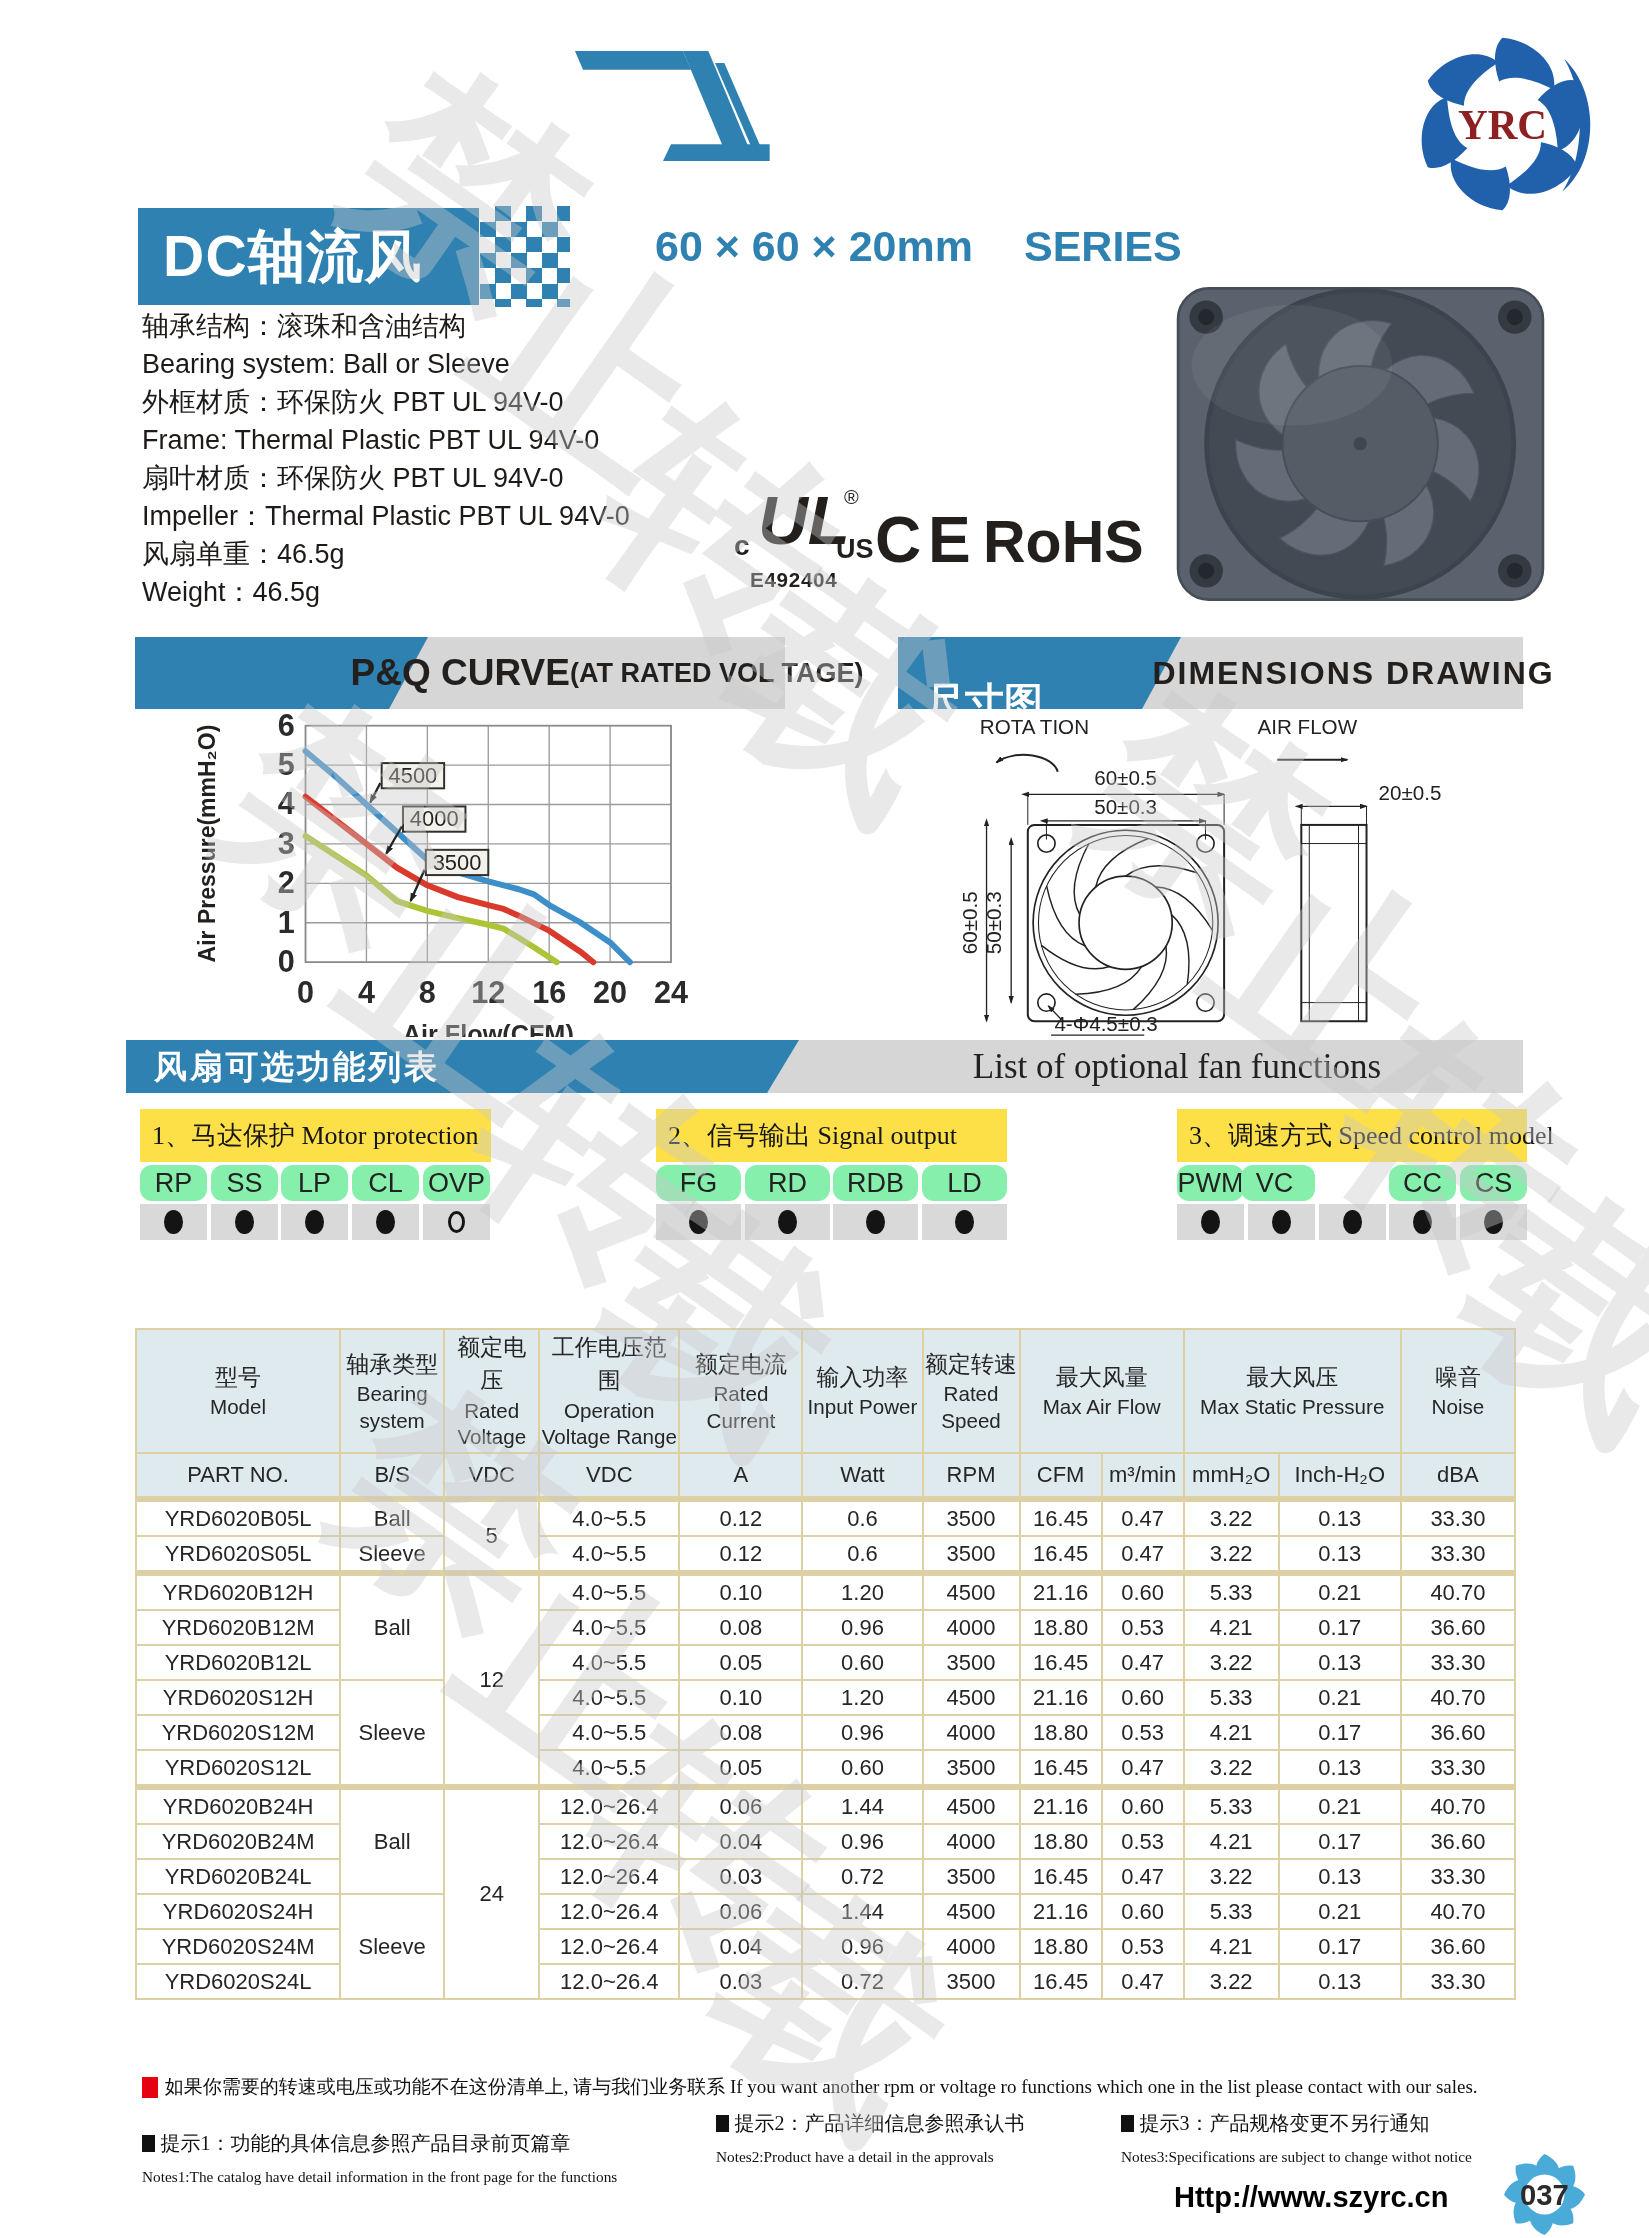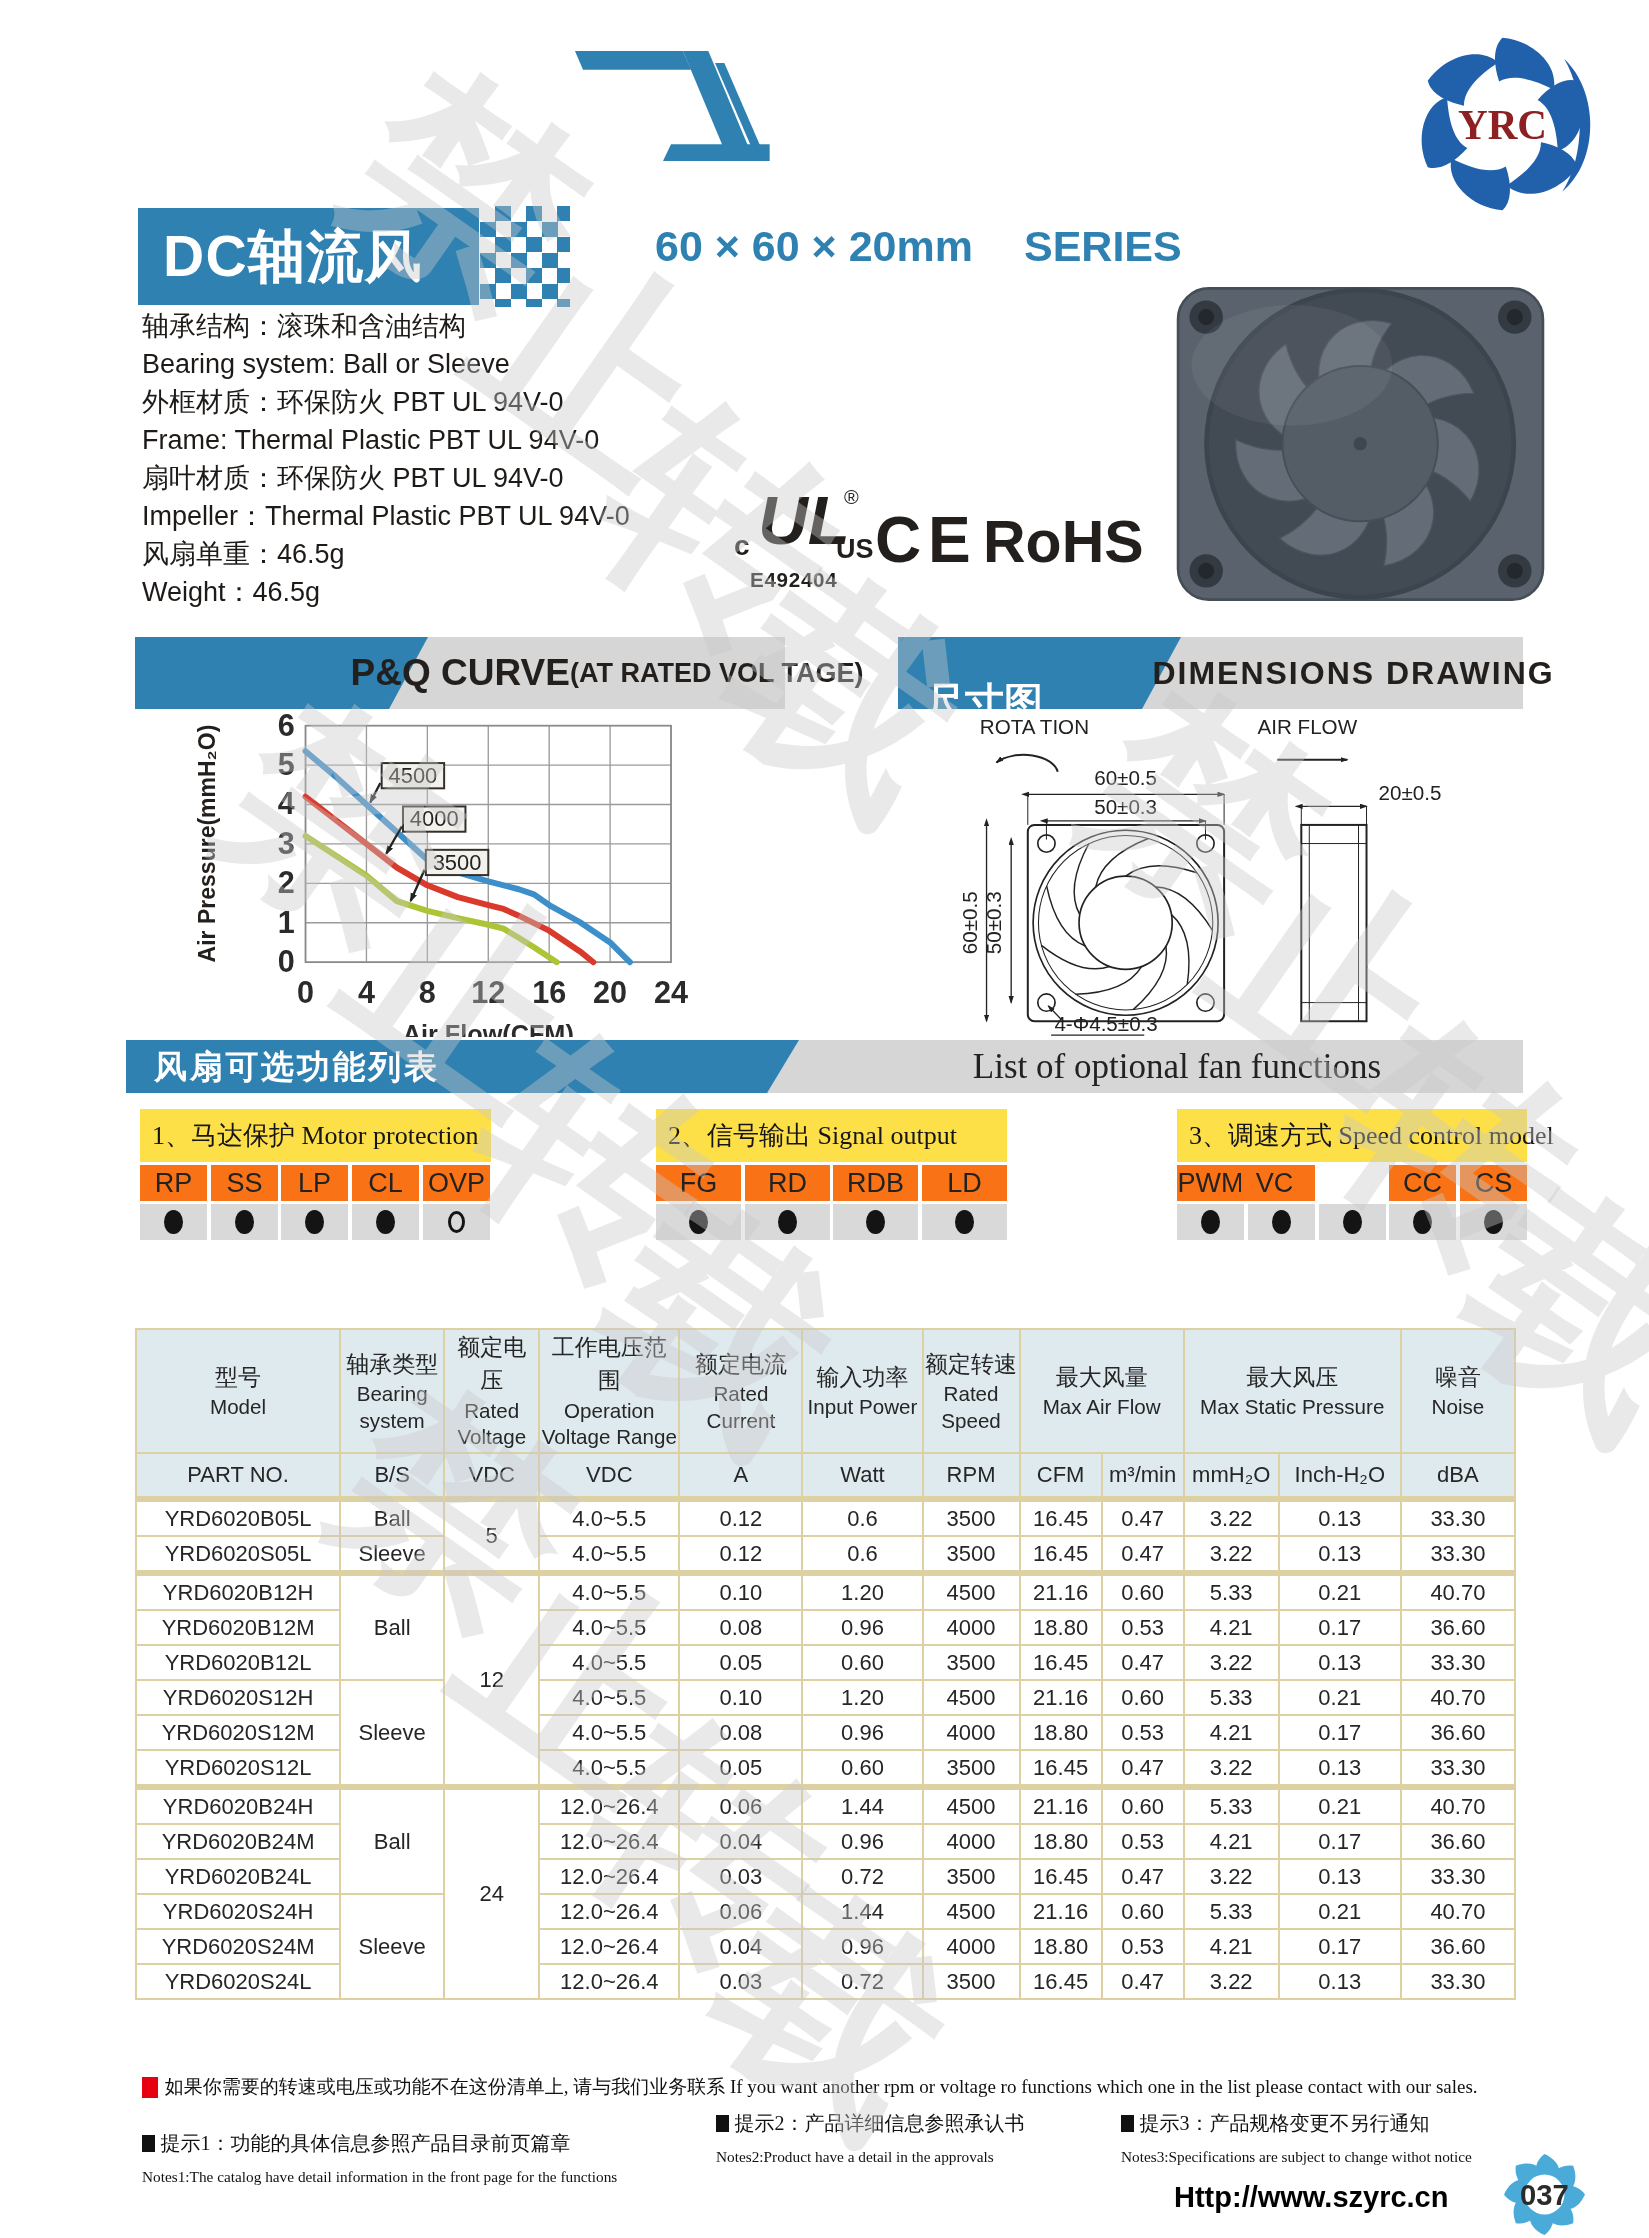--- a/index.html
+++ b/index.html
@@ -41,22 +41,22 @@
          font-size:32px;font-weight:600;letter-spacing:2px;color:#231f1c;white-space:nowrap;}
   
   .optbar-gray{left:126px;top:1040px;width:1397px;height:53px;background:#d6d6d6;}
   .optbar-blue{left:126px;top:1040px;width:673px;height:53px;background:#2e81b0;
                clip-path:polygon(0 0,100% 0,calc(100% - 32px) 100%,0 100%);}
   .optcn{left:154px;top:1040px;height:63px;line-height:53px;font-size:33px;font-weight:bold;color:#fff;letter-spacing:2.7px;}
   .opten{left:831px;top:1040px;width:692px;height:53px;display:flex;align-items:center;justify-content:center;
          font-family:"Liberation Serif","DejaVu Serif",serif;font-size:35px;color:#222;white-space:nowrap;}
   .oghead{position:absolute;height:53px;background:#fde047;display:flex;align-items:center;padding-left:12px;box-sizing:border-box;
           font-family:"Liberation Serif","DejaVu Serif",serif;font-size:26px;color:#15151a;white-space:nowrap;}
-  .ogcell{position:absolute;height:36px;background:#f97316;display:flex;align-items:center;justify-content:center;
-          font-size:27px;color:#222;}
+  .ogcell{position:absolute;height:36px;background:#86efac;display:flex;align-items:center;justify-content:center;
+          font-size:27px;color:#222;border-radius:12px;}
   .ogdot{position:absolute;height:36px;background:#d9d9d9;display:flex;align-items:center;justify-content:center;}
   .dotf{width:18.6px;height:24px;border-radius:50%;background:#141414;}
   .doto{width:17.3px;height:22.6px;border-radius:50%;border:3.3px solid #141414;background:transparent;box-sizing:border-box;}
   
   .ytitle{left:64px;top:830px;width:286px;height:27px;transform:rotate(-90deg);text-align:center;
           font-size:23px;font-weight:bold;color:#231f1c;}
   
   .tblwrap{left:135px;top:1328px;}
   table.spec{border-collapse:collapse;table-layout:fixed;width:1381px;}
   table.spec th,table.spec td{border:2px solid #ddd0a2;text-align:center;vertical-align:middle;

